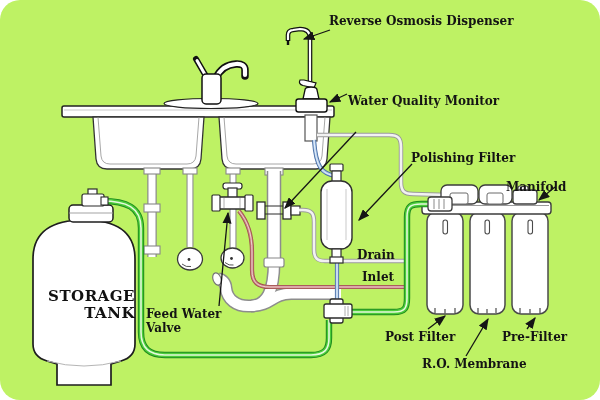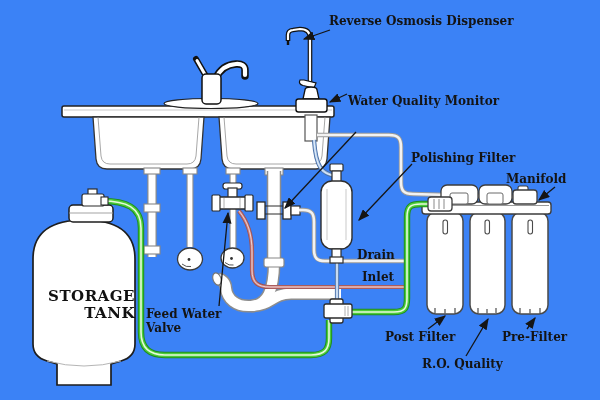--- a/index.html
+++ b/index.html
@@ -1,17 +1,17 @@
 <!DOCTYPE html>
 <html><head>
 <meta charset="utf-8">
 <style>
   html,body{margin:0;padding:0;background:#ffffff;}
-  .stage{position:relative;width:600px;height:400px;background:#3b82f6;overflow:hidden;
-         font-family:"DejaVu Serif", serif;}
+  .stage{position:relative;width:600px;height:400px;background:#bef264;overflow:hidden;
+         font-family:"DejaVu Serif", serif;border-radius:20px;}
   .stage svg{position:absolute;left:0;top:0;}
   .lbl{position:absolute;font:700 12px "DejaVu Serif", serif;color:#141414;white-space:nowrap;}
   .lbl-center{position:absolute;font:700 12px "DejaVu Serif", serif;color:#141414;
               text-align:left;line-height:1.18;}
   .tank-text{position:absolute;left:33px;top:288px;width:102px;text-align:right;
              font:700 15px "DejaVu Serif", serif;color:#111;letter-spacing:.5px;line-height:1.12;}
 </style>
 </head>
 <body>
 
@@ -212,25 +212,25 @@
     <line x1="428" y1="329" x2="445" y2="316" marker-end="url(#ah)"></line>
     <line x1="466" y1="356" x2="488" y2="319" marker-end="url(#ah)"></line>
     <line x1="527" y1="329" x2="535" y2="318" marker-end="url(#ah)"></line>
     <line x1="219" y1="306" x2="228" y2="213" marker-end="url(#ah)"></line>
   </g>
 </svg>
 
   <div class="lbl" style="left:329px;top:14px">Reverse Osmosis Dispenser</div>
   <div class="lbl" style="left:348px;top:94px">Water Quality Monitor</div>
   <div class="lbl" style="left:411px;top:151px">Polishing Filter</div>
-  <div class="lbl" style="left:506px;top:172px">Manifold</div>
+  <div class="lbl" style="left:506px;top:180px">Manifold</div>
   <div class="lbl" style="left:357px;top:248px">Drain</div>
   <div class="lbl" style="left:362px;top:270px">Inlet</div>
   <div class="lbl" style="left:385px;top:330px">Post Filter</div>
-  <div class="lbl" style="left:422px;top:357px">R.O. Quality</div>
+  <div class="lbl" style="left:422px;top:357px">R.O. Membrane</div>
   <div class="lbl" style="left:502px;top:330px">Pre-Filter</div>
 
   <div class="lbl-center" style="left:146px;top:307px;width:80px">
     <div>Feed Water</div>
     <div>Valve</div>
   </div>
 
   <div class="tank-text">
     <div>STORAGE</div>
     <div>TANK</div>

